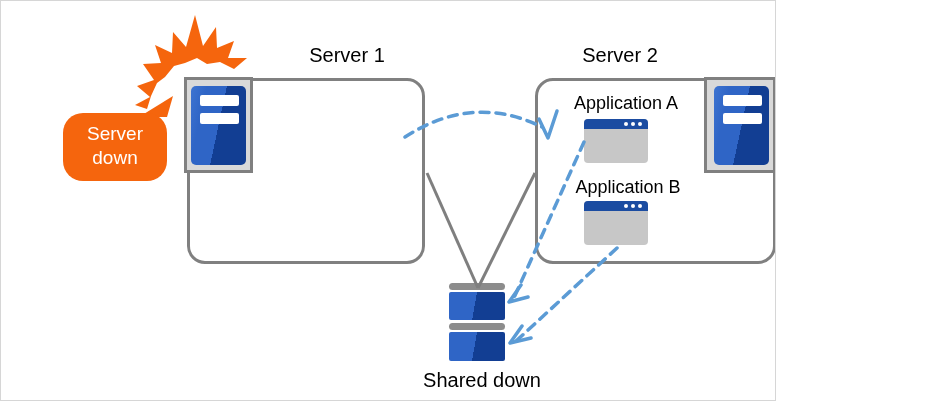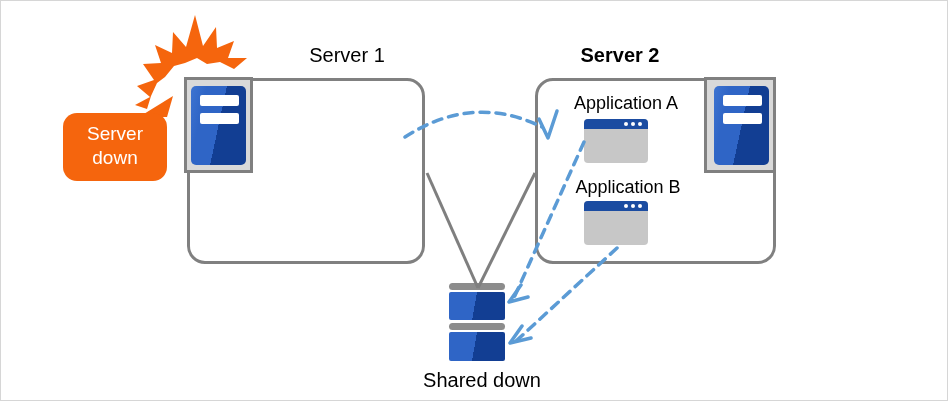--- a/index.html
+++ b/index.html
@@ -1,17 +1,17 @@
 <!DOCTYPE html>
 <html style="--orange: #F5650D; --blue-dark: #123E93; --blue-mid: #2F65C6; --blue-light: #3E74D1; --titlebar-blue: #1B4CA1; --dash-blue: #5B9BD5; --line-gray: #7F7F7F; --border-gray: #808080; --frame-gray: #D9D9D9; --app-gray: #C7C7C7; --cap-gray: #8C8C8C;"><head>
 <meta charset="utf-8">
 <style>
   html,body{margin:0;padding:0;background:#fff;}
   .canvas{
-    position:relative;width:948px;height:401px;background:#ffffff;
+    position:relative;width:776px;height:401px;background:#ffffff;
     font-family:"Liberation Sans","DejaVu Sans",sans-serif;
     overflow:hidden;box-sizing:border-box;border:1px solid #d6d6d6;
   }
   svg.layer{position:absolute;left:0;top:0;width:948px;height:401px;pointer-events:none;}
   .label{
     position:absolute;text-align:center;color:#000;font-size:20px;line-height:22px;white-space:nowrap;
   }
   .label.app{font-size:18px;}
   
   .group-box{
@@ -36,41 +36,41 @@
   }
   .app-titlebar{position:absolute;left:0;top:0;right:0;height:10px;background:var(--titlebar-blue);}
   .app-dots{position:absolute;top:3px;right:6px;width:4px;height:4px;border-radius:50%;background:#fff;
     box-shadow:-7px 0 0 #fff,-14px 0 0 #fff;}
   
   .disk-cap{position:absolute;left:448px;width:56px;height:7px;border-radius:3.5px;background:var(--cap-gray);}
   .disk-body{position:absolute;left:448px;width:56px;border-radius:2px;
     background:linear-gradient(100deg,var(--blue-mid) 46%,var(--blue-dark) 46%);}
   
   .callout{
-    position:absolute;left:62px;top:112px;width:104px;height:68px;border-radius:14px;
+    position:absolute;left:62px;top:112px;width:104px;height:68px;border-radius:20px;
     background:var(--orange);color:#fff;font-size:19px;line-height:24px;text-align:center;
     display:flex;align-items:center;justify-content:center;
   }
   .callout-text{width:80px;padding-bottom:2px;}
 </style>
 </head>
 <body>
 
 <div class="canvas">
 
   <svg class="layer">
     <polygon points="134,104 149,96 136,85 153,79 142,63 160,62 154,44 171,52 172,31 185,46 194,14 202,45 215,26 216,47 233,40 227,57 246,57 233,68 219,61 206,63 196,57 184,62 173,65 164,76 156,82 150,95 146,108" fill="var(--orange)"></polygon>
     <polygon points="138,116 166,116 172,95" fill="var(--orange)"></polygon>
   </svg>
 
   <div class="group-box" style="left:186px;top:77px;width:238px;height:186px;"></div>
   <div class="group-box" style="left:534px;top:77px;width:241px;height:186px;"></div>
 
   <div class="label" style="left:246px;top:43px;width:200px;">Server 1</div>
-  <div class="label" style="left:519px;top:43px;width:200px;font-weight:bold;">Server 2</div>
+  <div class="label" style="left:519px;top:43px;width:200px;">Server 2</div>
   <div class="label app" style="left:547px;top:175px;width:160px;">Application B</div>
   <div class="label app" style="left:545px;top:91px;width:160px;">Application A</div>
   <div class="label" style="left:381px;top:368px;width:200px;">Shared down</div>
 
   <div class="server-frame" style="left:183px;top:76px;width:69px;height:96px;">
     <div class="server-body">
       <div class="server-bar b1"></div>
       <div class="server-bar b2"></div>
     </div>
   </div>

